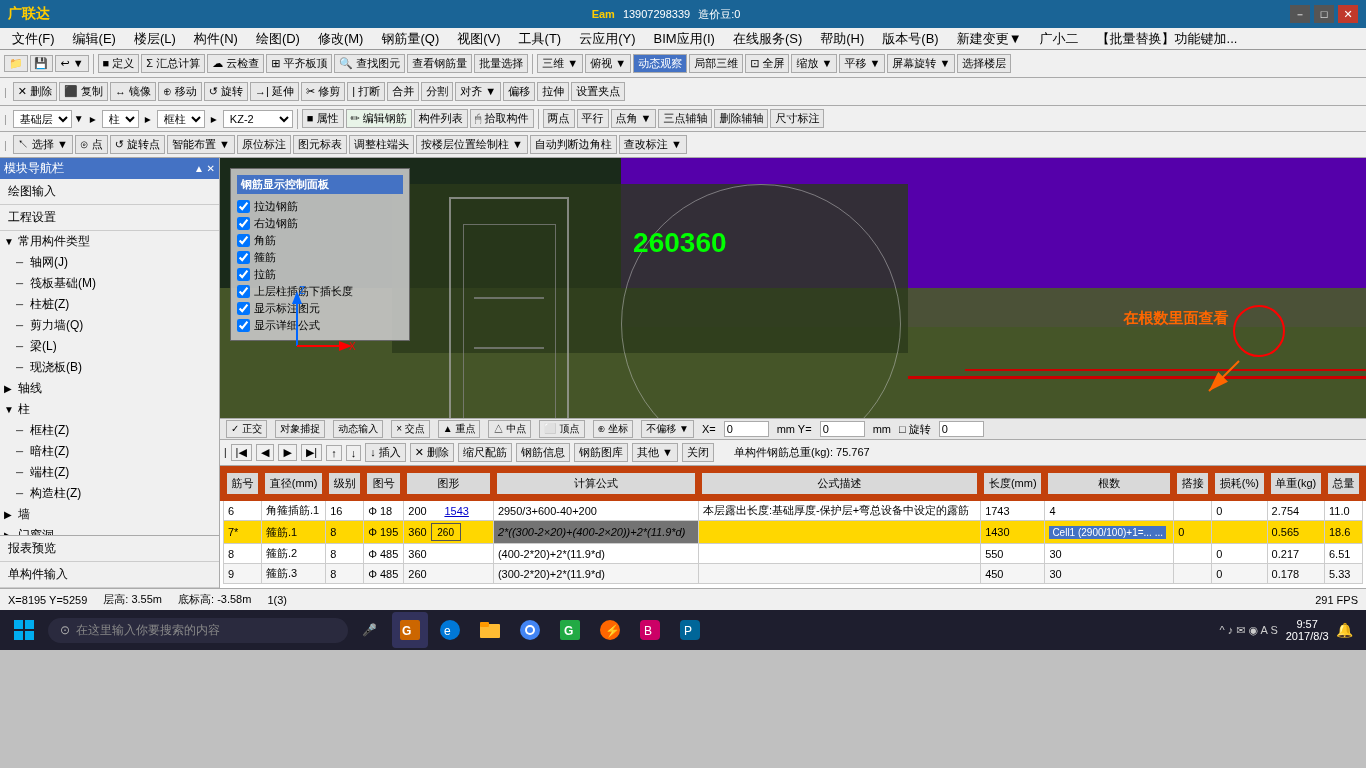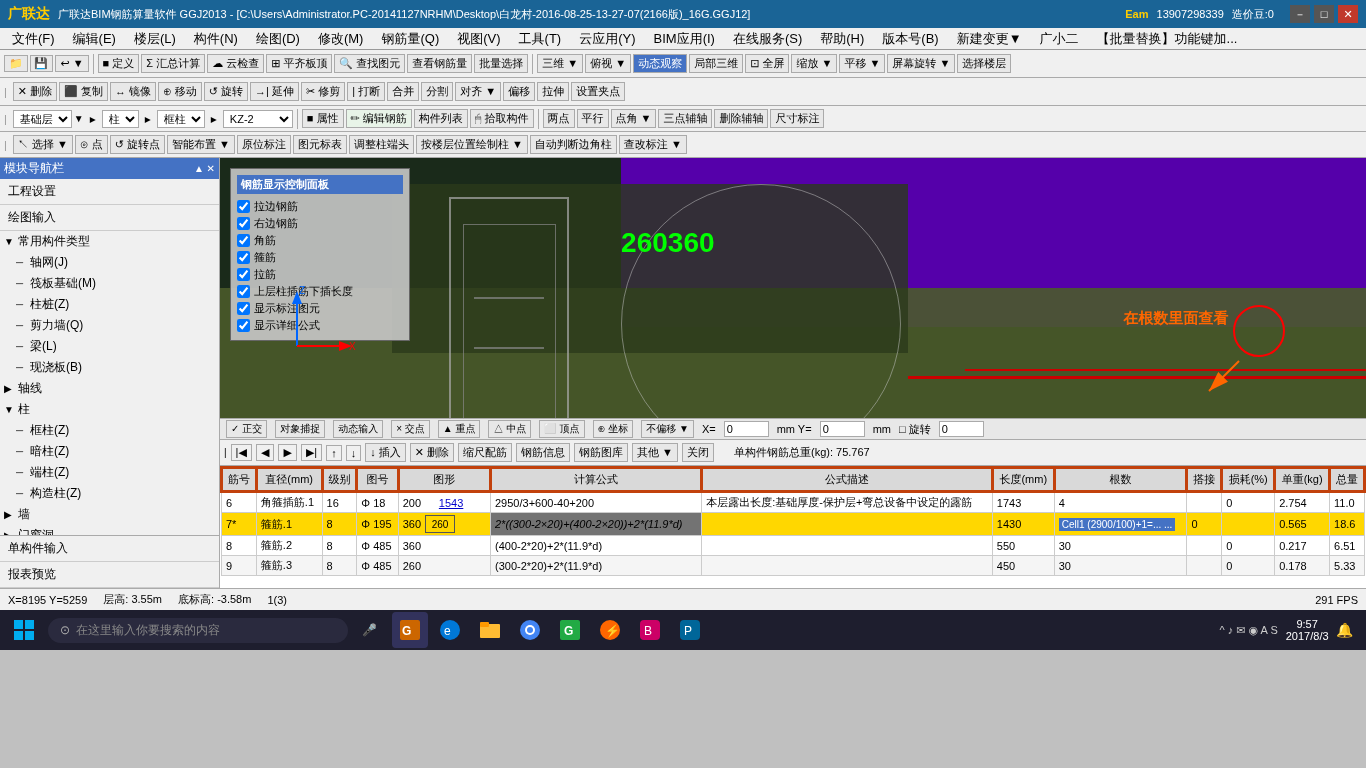--- a/index.html
+++ b/index.html
@@ -48,34 +48,34 @@
     
     #viewport { flex: 1; background: #1a1a1a; position: relative; overflow: hidden; min-height: 260px; }
 
     
     #rebar-panel { position: absolute; top: 10px; left: 10px; background: rgba(200,200,200,0.9); border: 1px solid #666; padding: 6px; font-size: 11px; min-width: 180px; }
     #rebar-panel-title { font-weight: bold; margin-bottom: 4px; background: #4472c4; color: white; padding: 2px 4px; }
     .rebar-check { display: flex; align-items: center; gap: 4px; padding: 1px 0; }
 
     
     #formula-overlay { position: absolute; top: 50%; left: 50%; transform: translate(-10%, -60%); font-size: 20px; font-weight: bold; color: #00ff00; white-space: nowrap; }
-    #dimension-overlay { position: absolute; top: 25%; left: 35%; font-size: 32px; font-weight: bold; color: #00ff00; }
+    #dimension-overlay { position: absolute; top: 25%; left: 35%; font-size: 32px; font-weight: bold; color: #00ff00; padding-left: 12px; }
     #annotation-overlay { position: absolute; top: 58%; right: 12%; font-size: 16px; font-weight: bold; color: #ff6600; }
 
     
     #status-bar-mid { background: #e8e8e8; border-top: 1px solid #aaa; border-bottom: 1px solid #aaa; padding: 2px 6px; display: flex; align-items: center; gap: 8px; font-size: 11px; min-height: 22px; }
 
     
     #bottom-toolbar { background: #f0f0f0; border-bottom: 1px solid #aaa; padding: 2px 4px; display: flex; align-items: center; gap: 4px; font-size: 11px; min-height: 26px; }
     .nav-btn { background: none; border: 1px solid #aaa; cursor: pointer; padding: 1px 4px; font-size: 11px; }
 
     
     #data-table-area { background: white; overflow-x: auto; overflow-y: auto; }
     #data-table { width: 100%; border-collapse: collapse; font-size: 11px; }
-    #data-table th { background: #d9d9d9; border: 3px solid #c2410c; padding: 3px 4px; white-space: nowrap; text-align: center; font-weight: normal; }
+    #data-table th { background: #d9d9d9; border: 7px solid #c2410c; padding: 3px 4px; white-space: nowrap; text-align: center; font-weight: normal; }
     #data-table td { border: 1px solid #ccc; padding: 2px 4px; white-space: nowrap; }
     #data-table tr:nth-child(even) { background: #f5f5f5; }
     #data-table tr.highlighted { background: #ffd700; }
     #data-table tr.highlighted td { background: #ffd700; }
     .cell-edit { background: #4472c4; color: white; padding: 1px 3px; font-size: 10px; }
 
     
     #status-bar { background: #f0f0f0; border-top: 1px solid #aaa; height: 22px; display: flex; align-items: center; padding: 0 8px; gap: 16px; font-size: 11px; }
 
     
@@ -93,21 +93,20 @@
     .toolbar-select { font-size: 11px; border: 1px solid #aaa; padding: 1px 2px; background: white; }
 
     
     .circle-overlay { position: absolute; border: 1px solid rgba(200,200,200,0.5); border-radius: 50%; }
   </style>
 </head>
 <body>
 
 <div id="title-bar">
   <span style="font-size:14px; font-weight:bold; color:#ffcc00; margin-right:8px;">广联达</span>
-  <span style="font-size:11px; flex:1; text-align:left; overflow:hidden; white-space:nowrap; text-overflow:ellipsis;">广联达BIM钢筋算量软件 GGJ2013 - [C:\Users\Administrator.PC-20141127NRHM\Desktop\白龙村-2016-08-25-13-27-07(2166版)_16G.GGJ12]</span>
   <div style="display:flex; align-items:center; gap:8px; font-size:11px; margin-right:16px;">
     <span style="color:#ffcc00; font-weight:bold;">Eam</span>
     <span>13907298339</span>
     <span>造价豆:0</span>
   </div>
   <div class="win-controls">
     <button class="win-btn">－</button>
     <button class="win-btn">□</button>
     <button class="win-btn close">✕</button>
   </div>
@@ -222,24 +221,24 @@
 </div>
 
 <div id="main-layout" style="height: 430px;">
 
   <div id="left-panel">
     <div id="left-panel-header">
       <span>模块导航栏</span>
       <span style="font-size:10px;">▲ ✕</span>
     </div>
     <div style="padding:4px 8px; border-bottom:1px solid #ccc;">
+      <span>绘图输入</span>
+    </div>
+    <div style="padding:4px 8px; border-bottom:1px solid #ccc;">
       <span>工程设置</span>
-    </div>
-    <div style="padding:4px 8px; border-bottom:1px solid #ccc;">
-      <span>绘图输入</span>
     </div>
     <div id="left-panel-content">
 
     <div class="tree-item tree-indent-0">
           <span class="tree-expand">▼</span>
           <span>常用构件类型</span>
         </div>
         <div class="tree-item tree-indent-1">
           <span class="tree-expand">─</span>
           <span>轴网(J)</span>
@@ -291,22 +290,22 @@
         <div class="tree-item tree-indent-0">
           <span class="tree-expand">▶</span>
           <span>墙</span>
         </div>
         <div class="tree-item tree-indent-0">
           <span class="tree-expand">▶</span>
           <span>门窗洞</span>
         </div>
       </div>
     <div id="left-bottom">
+      <div class="left-bottom-btn">报表预览</div>
       <div class="left-bottom-btn">单构件输入</div>
-      <div class="left-bottom-btn">报表预览</div>
     </div>
   </div>
 
   <div id="central-area">
 
     <div id="viewport">
 
       <div style="position:absolute; top:0; left:0; width:100%; height:100%; background:#1a2a1a;"></div>
       <div style="position:absolute; top:0; right:0; width:65%; height:65%; background:#5500aa;"></div>
       <div style="position:absolute; bottom:0; left:0; width:100%; height:50%; background:#4a5a2a; opacity:0.9;"></div>

